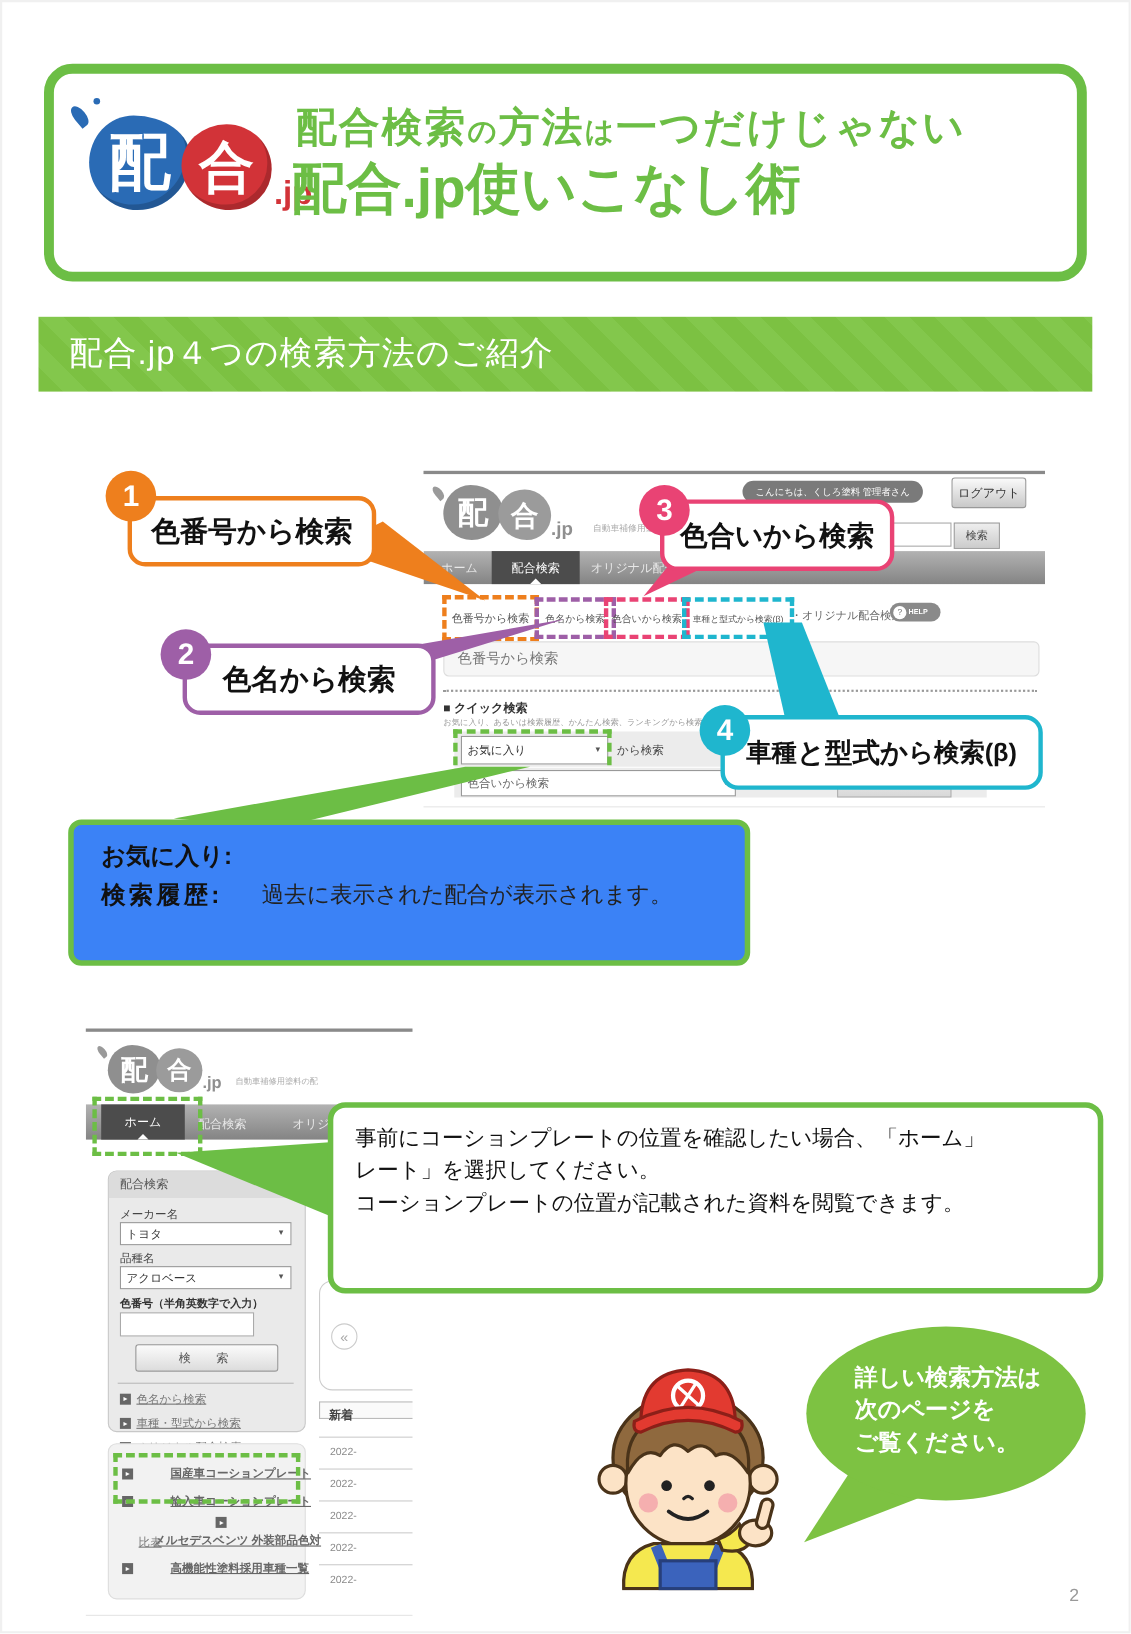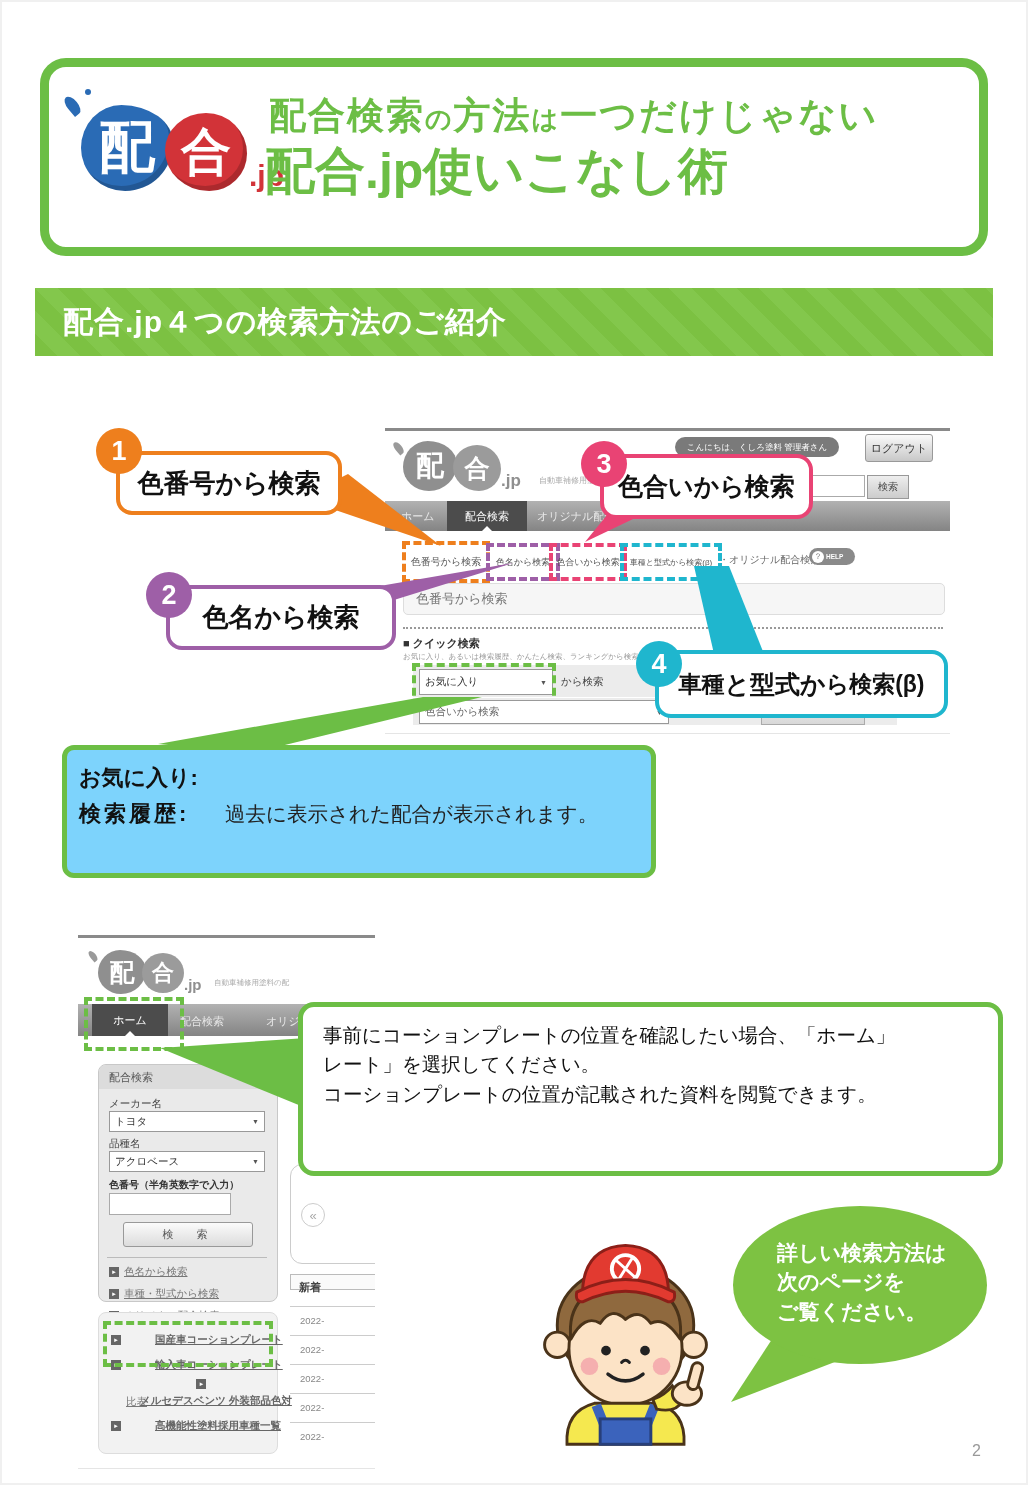--- a/index.html
+++ b/index.html
@@ -20,21 +20,21 @@
   #h-jp{position:absolute;left:184px;top:66px;font-size:30px;font-weight:bold;color:#D23338;}
   #h-drop1{position:absolute;left:2px;top:2px;width:11px;height:21px;background:#2A6BB5;border-radius:50% 50% 50% 0;transform:rotate(-40deg);}
   #h-drop2{position:absolute;left:20px;top:-4px;width:6px;height:6px;background:#2A6BB5;border-radius:50%;}
   #hero-tagline{position:absolute;left:220px;top:24px;color:#6CBE45;font-weight:900;white-space:nowrap;letter-spacing:2px;}
   #hero-tagline .big{font-size:37px;}
   #hero-tagline .small{font-size:26px;}
   #hero-title{position:absolute;left:216px;top:68px;color:#6CBE45;font-weight:900;font-size:50px;white-space:nowrap;line-height:1.45;}
 
   
   #banner{left:35px;top:288px;width:958px;height:68px;background:repeating-linear-gradient(45deg,#7CC142 0 16px,#83C74C 16px 32px);z-index:1;}
-  #banner span{position:absolute;left:28px;top:0;line-height:68px;color:#fff;font-size:30px;font-weight:bold;letter-spacing:1px;white-space:nowrap;}
+  #banner span{position:absolute;left:28px;top:0;line-height:68px;color:#fff;font-size:30px;font-weight:normal;letter-spacing:1px;white-space:nowrap;}
 
   
   .shot{background:#fff;border-top:3px solid #8a8a8a;border-bottom:1px solid #e5e5e5;z-index:1;overflow:hidden;}
   .gblob{position:absolute;color:#fff;font-weight:bold;display:flex;align-items:center;justify-content:center;}
   .navbar{position:absolute;background:linear-gradient(#b2b2b2,#848484);}
   .nav-active{position:absolute;background:#4c4c4c;color:#fff;display:flex;align-items:center;justify-content:center;font-size:11px;}
   .nav-active::after{content:"";position:absolute;bottom:0;left:50%;margin-left:-5px;border-left:5px solid transparent;border-right:5px solid transparent;border-bottom:5px solid #fff;}
   .nav-link{position:absolute;font-size:11px;color:#e8e8e8;white-space:nowrap;}
   .sel{position:absolute;background:#fff;border:1px solid #999;display:flex;align-items:center;justify-content:space-between;padding:0 5px;color:#333;}
   .sel .car{font-size:7px;color:#555;}
@@ -86,21 +86,21 @@
   #co1-b{left:116px;top:451px;width:218px;height:56px;border:4px solid #EE7F1D;font-size:26px;}
   #co2-c{left:146px;top:572px;background:#9E5FA7;}
   #co2-b{left:166px;top:585px;width:222px;height:57px;border:4px solid #9E5FA7;font-size:26px;}
   #co3-c{left:581px;top:441px;background:#E94374;}
   #co3-b{left:600px;top:454px;width:205px;height:57px;border:4px solid #E94374;font-size:25px;}
   #co4-c{left:636px;top:641px;background:#1FB6CE;}
   #co4-b{left:655px;top:650px;width:285px;height:60px;border:4px solid #1FB6CE;font-size:23px;}
   #co4-b .xb{font-weight:900;font-size:25px;}
 
   
-  #infobox{left:62px;top:745px;width:560px;height:97px;border:5px solid #6CBE45;border-radius:12px;background:#7dd3fc;padding:13px 12px;z-index:3;}
+  #infobox{left:62px;top:745px;width:560px;height:97px;border:5px solid #6CBE45;border-radius:12px;background:#3b82f6;padding:13px 25px;z-index:3;}
   .ib-row{display:flex;}
   .ib-term{width:146px;font-size:22px;font-weight:bold;color:#111;flex:0 0 auto;}
   .ib-desc{font-size:20.5px;color:#222;width:420px;line-height:1.45;}
   #ib-r2{margin-top:6px;}
   #ib-r2 .ib-term{letter-spacing:3px;}
 
   
   #shot2{left:78px;top:935px;width:297px;height:530px;}
   #s2-drop{position:absolute;left:12px;top:12px;width:6px;height:12px;background:#9a9a9a;border-radius:50% 50% 50% 0;transform:rotate(-40deg);}
   #s2-blob1{left:20px;top:12px;width:48px;height:44px;background:#8f8f8f;border-radius:46% 54% 52% 48%/52% 46% 54% 48%;font-size:25px;}

